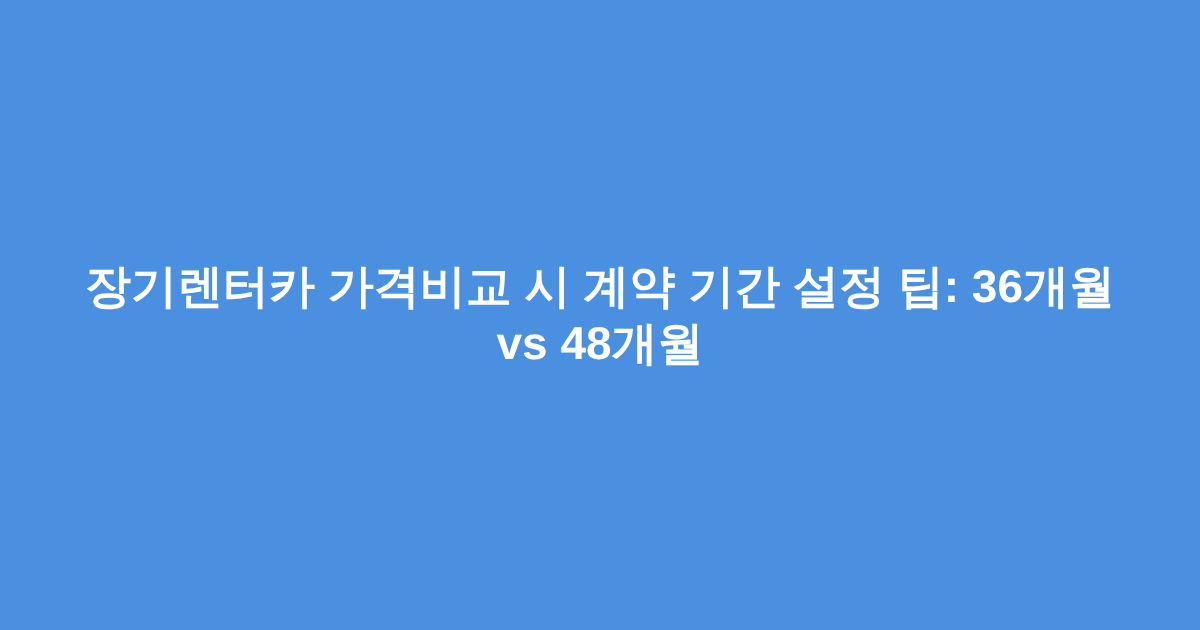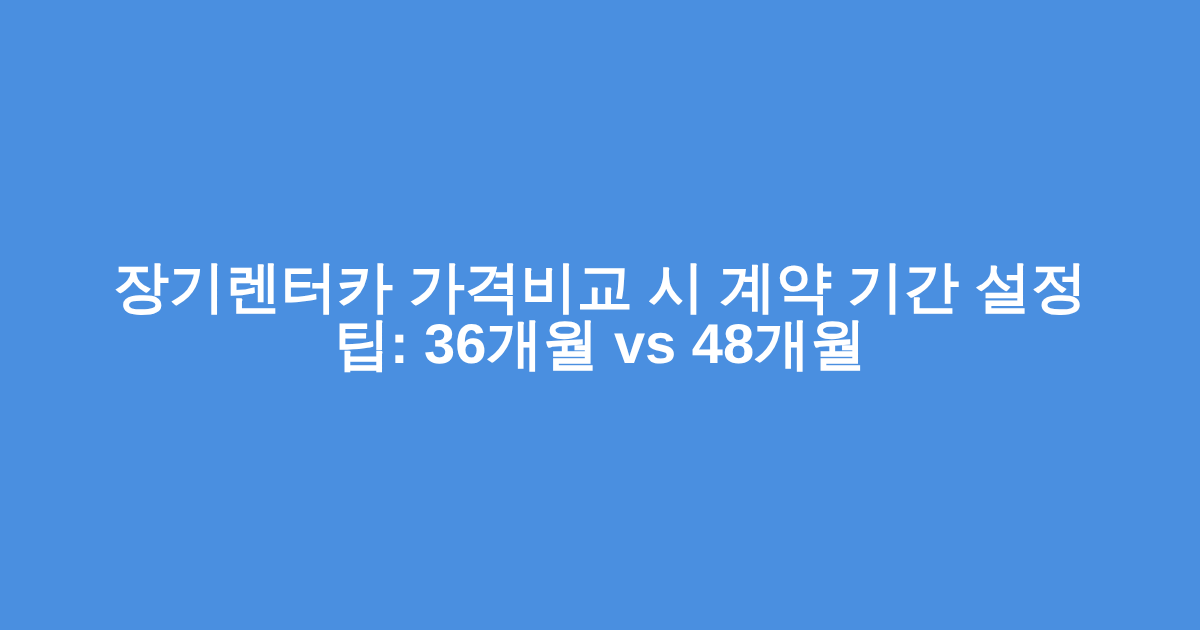--- a/index.html
+++ b/index.html
@@ -30,21 +30,21 @@
     width: 1100px;
     padding: 0 34px;
     box-sizing: border-box;
     text-align: center;
   }
 
   .og-title {
     margin: 0;
     color: #ffffff;
     font-family: "Liberation Sans", "DejaVu Sans", sans-serif;
-    font-size: 56px;
+    font-size: 46px;
     font-weight: 700;
     line-height: 57px;
     letter-spacing: 0px;
     word-break: keep-all;
     white-space: pre-wrap;
     text-rendering: geometricPrecision;
   }
 </style>
 </head>
 <body>

